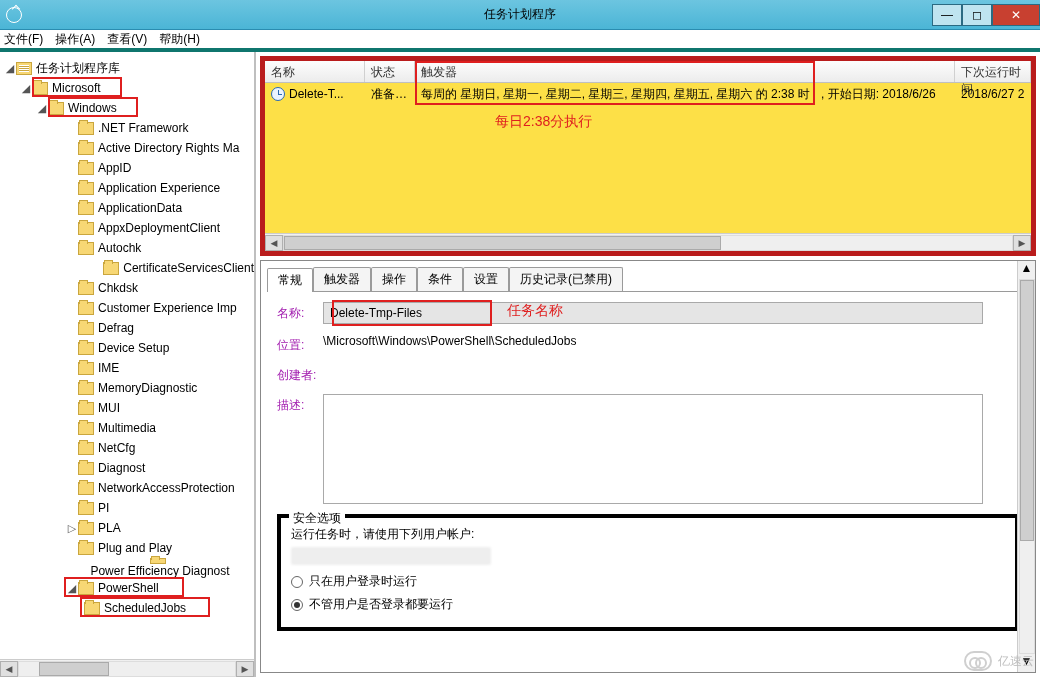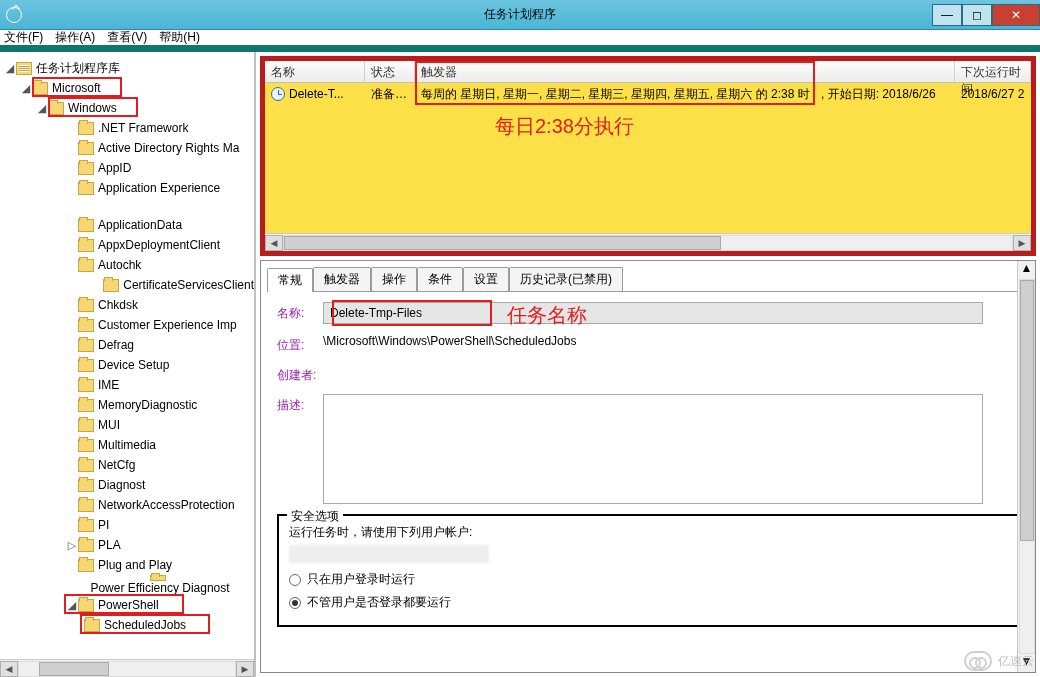--- a/index.html
+++ b/index.html
@@ -8,21 +8,21 @@
 
 .titlebar { height: 30px; background: linear-gradient(#6cc5e0,#4bb5d6); display: flex; align-items: center; position: relative; border-bottom: 1px solid #2a8cb0; }
 .titlebar .sysicon { width: 16px; height: 16px; margin: 0 6px; border: 1px solid #fff; border-radius: 50%; position: relative; }
 .titlebar .sysicon::after{content:"";position:absolute;left:45%;top:-2px;width:5px;height:5px;border-top:1px solid #fff;border-right:1px solid #fff;transform:rotate(-45deg);}
 .titlebar .title { position:absolute; left:0; right:0; text-align:center; pointer-events:none; color:#000; }
 .titlebar .tbtns { position:absolute; right:0; display:flex; height:22px; }
 .titlebar .tbtn { width:30px; display:flex; align-items:center; justify-content:center; border:1px solid #2b6a82; background:#bfe4f0; cursor:default; }
 .titlebar .tbtn.close { width:48px; background:#c84030; color:#fff; }
 
 
-.menubar { height:22px; border-bottom:7px solid #0f766e; display:flex; align-items:center; padding:0 4px; gap:12px; background:#fff; }
+.menubar { height:22px; border-bottom:4px solid #0f766e; display:flex; align-items:center; padding:0 4px; gap:12px; background:#fff; }
 .menubar span { cursor:default; }
 
 
 .main { display:flex; height:calc(100% - 52px); }
 .tree { width:255px; border-right:1px solid #bfbfbf; overflow:hidden; position:relative; padding:6px 0 0 4px; }
 .tree .row { display:flex; align-items:center; height:20px; white-space:nowrap; }
 .tree .tw { display:inline-block; width:12px; text-align:center; color:#555; font-size:11px; }
 .tree .fld { width:16px; height:13px; background:#f7d774; border:1px solid #caa63e; margin-right:4px; position:relative; }
 .tree .fld::before{content:"";position:absolute;top:-3px;left:0;width:7px;height:3px;background:#f7d774;border:1px solid #caa63e;border-bottom:none;}
 .tree .lib { width:16px; height:13px; background:#f7d774;border:1px solid #caa63e; margin-right:4px; position:relative; }
@@ -39,37 +39,37 @@
 .tasklist { height:200px; border:5px solid #b91c1c; margin:4px; position:relative; background:#fde047; }
 .tlhdr { display:flex; height:22px; background:linear-gradient(#fdfdfd,#ececec); border-bottom:1px solid #c0c0c0; }
 .tlhdr .col { border-right:1px solid #d0d0d0; padding:3px 6px; color:#333; }
 .tlrow { display:flex; height:22px; align-items:center; }
 .tlrow .cell { padding:0 6px; overflow:hidden; white-space:nowrap; }
 .clockicon{width:14px;height:14px;border:1px solid #2a6ab0;border-radius:50%;margin-right:4px;display:inline-block;position:relative;background:#eaf3ff;vertical-align:-3px;}
 .clockicon::after{content:"";position:absolute;left:6px;top:2px;width:1px;height:5px;background:#2a6ab0;}
 .clockicon::before{content:"";position:absolute;left:6px;top:6px;width:4px;height:1px;background:#2a6ab0;}
 
 .redbox { position:absolute; border:2px solid #df1f1f; pointer-events:none; }
-.anno { position:absolute; color:#df1f1f; font-size:20px; font-weight:500; pointer-events:none; }
+.anno { position:absolute; color:#df1f1f; font-size:14px; font-weight:500; pointer-events:none; }
 
 .tasklist .hscroll{position:absolute;bottom:0;left:0;right:0;}
 
 
 .detail { flex:1; border:1px solid #888; margin:0 4px 4px 4px; position:relative; background:#fff; overflow:hidden; }
 .tabs { display:flex; gap:-1px; padding:6px 6px 0 6px; }
 .tab { border:1px solid #9a9a9a; border-bottom:none; padding:3px 10px; background:#f4f4f4; border-radius:2px 2px 0 0; position:relative; cursor:default; }
 .tab.active { background:#fff; z-index:2; top:1px; }
 .tabbody { border-top:1px solid #9a9a9a; margin:0 6px; padding:10px; }
 
 .frow { display:flex; align-items:flex-start; margin-bottom:10px; }
 .frow .lbl { width:46px; color:#a21caf; padding-top:3px; }
 .txtinput { border:1px solid #a9a9a9; padding:3px 6px; width:660px; background:#e5e5e5; }
 .textarea { border:1px solid #a9a9a9; width:660px; height:110px; background:#fff; }
 
-.secopt { border:2px solid #000000; margin:10px 0 0 0; padding:8px 10px 14px 10px; position:relative; }
+.secopt { border:4px solid #000000; margin:10px 0 0 0; padding:8px 10px 14px 10px; position:relative; }
 .secopt .legend{position:absolute;top:-8px;left:8px;background:#fff;padding:0 4px;}
 .radio { display:flex; align-items:center; gap:6px; margin-top:6px; }
 .radio .dot{width:12px;height:12px;border:1px solid #666;border-radius:50%;display:inline-flex;align-items:center;justify-content:center;}
 .radio .dot.sel::after{content:"";width:6px;height:6px;background:#333;border-radius:50%;}
 .blurrow{height:18px;background:#eee;border-radius:2px;filter:blur(1px);margin:4px 0 8px 0;width:200px;}
 
 .detail .vscroll{position:absolute;right:0;top:0;bottom:0;width:18px;background:#f0f0f0;border-left:1px solid #ccc;display:flex;flex-direction:column;align-items:center;}
 .detail .vtrack{flex:1;width:16px;background:#efefef;border:1px solid #ddd;position:relative;margin:0;}
 .detail .vthumb{position:absolute;width:14px;left:0;background:#cfcfcf;border:1px solid #aaa;}
 
@@ -132,21 +132,21 @@
         <div class="row" style="padding-left: 62px; position: relative;">
           <span class="tw"></span>
           <span class="fld"></span>
           <span>AppID</span>
         </div>
         <div class="row" style="padding-left: 62px; position: relative;">
           <span class="tw"></span>
           <span class="fld"></span>
           <span>Application Experience</span>
         </div>
-        <div class="row" style="padding-left: 62px; position: relative; margin-top: 17px;">
+        <div class="row" style="padding-left: 62px; position: relative;">
           <span class="tw"></span>
           <span class="fld"></span>
           <span>ApplicationData</span>
         </div>
         <div class="row" style="padding-left: 62px; position: relative;">
           <span class="tw"></span>
           <span class="fld"></span>
           <span>AppxDeploymentClient</span>
         </div>
         <div class="row" style="padding-left: 62px; position: relative;">

